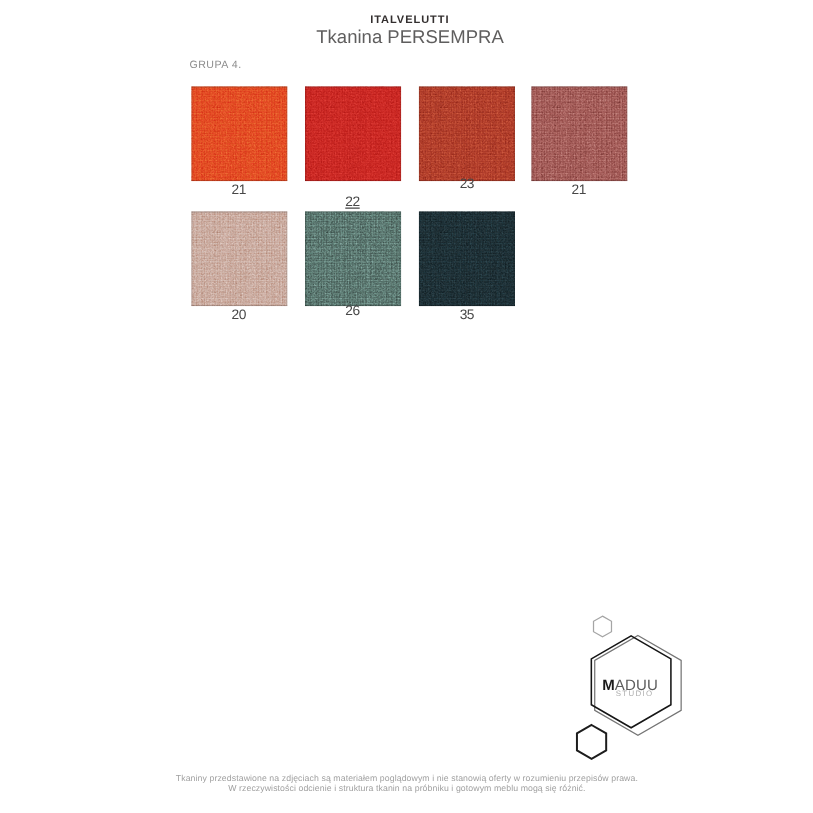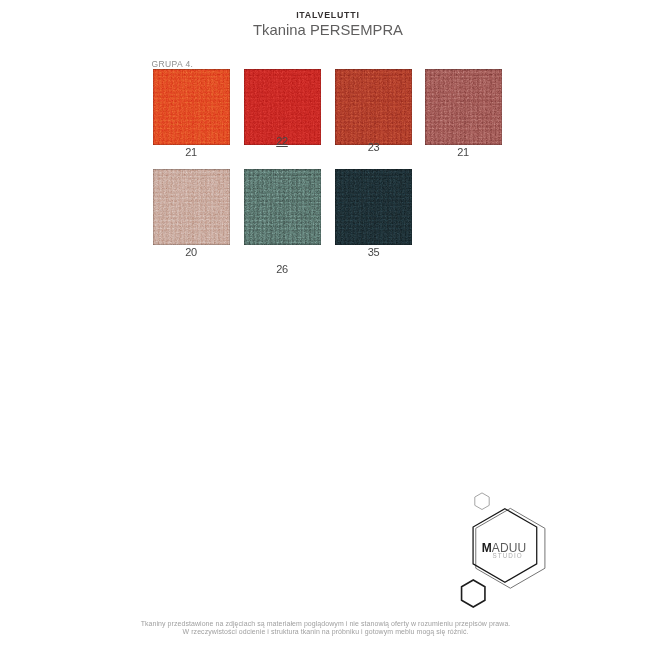--- a/index.html
+++ b/index.html
@@ -8,21 +8,21 @@
        font-family:"Liberation Sans",sans-serif;overflow:hidden;}
   .page{position:absolute;left:0;top:0;width:650px;height:650px;background:#fff;}
 
   
   .brand{position:absolute;left:2px;width:651px;top:11.2px;text-align:center;
          font-size:8.8px;font-weight:700;letter-spacing:0.78px;color:#332f2f;
          line-height:8.8px;text-indent:0.78px;}
   .title{position:absolute;left:2.5px;width:651px;top:22.6px;text-align:center;
          font-size:14.8px;font-weight:400;letter-spacing:0.02px;color:#5f5e5e;
          line-height:14.8px;}
-  .grupa{position:absolute;left:151.5px;top:60px;font-size:8.5px;line-height:8.5px;
+  .grupa{position:absolute;left:151.5px;top:47px;font-size:8.5px;line-height:8.5px;
          letter-spacing:0.4px;color:#8d8d8d;}
 
   
   .swatch{position:absolute;overflow:hidden;}
   .sw-base{position:absolute;left:0;top:0;right:0;bottom:0;}
   .sw-noise{position:absolute;left:0;top:0;right:0;bottom:0;mix-blend-mode:overlay;opacity:.72;}
   .sw-blotch{position:absolute;left:0;top:0;right:0;bottom:0;mix-blend-mode:overlay;opacity:.30;}
   .sw-grain{position:absolute;left:0;top:0;right:0;bottom:0;opacity:.07;}
   .sw-weave{position:absolute;left:-2px;top:-2px;right:-2px;bottom:-2px;
     background-image:
@@ -116,21 +116,21 @@
         </svg>
         <svg class="sw-noise" width="77" height="76">
           <rect width="77" height="76" filter="url(#fabric-noise)"></rect>
         </svg>
         <div class="sw-weave"></div>
         <svg class="sw-grain" width="77" height="76">
           <rect width="77" height="76" filter="url(#fabric-grain)"></rect>
         </svg>
         <div class="sw-edge"></div>
       </div>
-      <div class="sw-label" style="left: 243.5px; top: 137px; width: 77px; text-decoration: underline;">22</div>
+      <div class="sw-label" style="left: 243.5px; top: 158px; width: 77px; text-decoration: underline;">22</div>
       <div class="swatch" style="left: 335px; top: 69px; width: 77px; height: 76px;">
         <div class="sw-base" style="background:#ba3d27"></div>
         <svg class="sw-blotch" width="77" height="76">
           <rect width="77" height="76" filter="url(#fabric-blotch)"></rect>
         </svg>
         <svg class="sw-noise" width="77" height="76">
           <rect width="77" height="76" filter="url(#fabric-noise)"></rect>
         </svg>
         <div class="sw-weave"></div>
         <svg class="sw-grain" width="77" height="76">
@@ -176,21 +176,21 @@
         </svg>
         <svg class="sw-noise" width="77" height="76">
           <rect width="77" height="76" filter="url(#fabric-noise)"></rect>
         </svg>
         <div class="sw-weave"></div>
         <svg class="sw-grain" width="77" height="76">
           <rect width="77" height="76" filter="url(#fabric-grain)"></rect>
         </svg>
         <div class="sw-edge"></div>
       </div>
-      <div class="sw-label" style="left: 243.5px; top: 265px; width: 77px;">26</div>
+      <div class="sw-label" style="left: 243.5px; top: 245px; width: 77px;">26</div>
       <div class="swatch" style="left: 335px; top: 169px; width: 77px; height: 76px;">
         <div class="sw-base" style="background:#182d34"></div>
         <svg class="sw-blotch" width="77" height="76">
           <rect width="77" height="76" filter="url(#fabric-blotch)"></rect>
         </svg>
         <svg class="sw-noise" width="77" height="76">
           <rect width="77" height="76" filter="url(#fabric-noise)"></rect>
         </svg>
         <div class="sw-weave"></div>
         <svg class="sw-grain" width="77" height="76">

